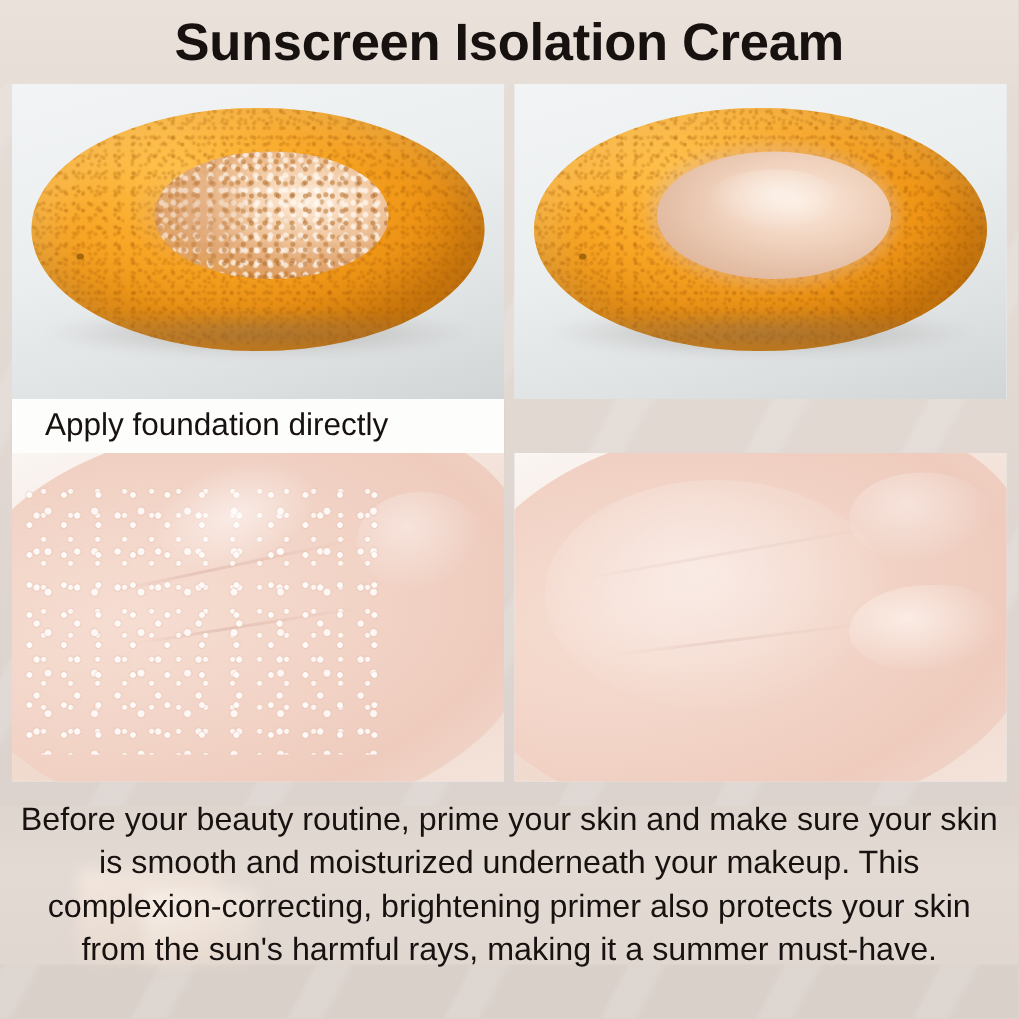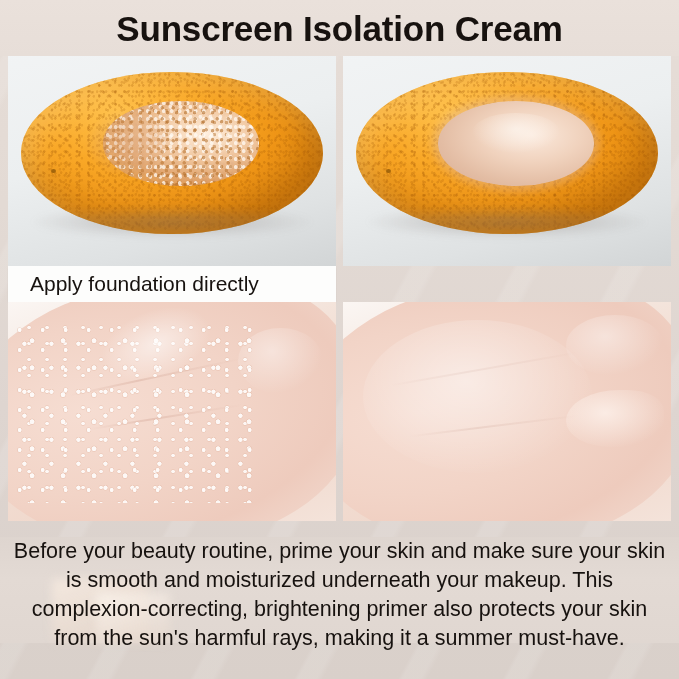--- a/index.html
+++ b/index.html
@@ -186,21 +186,21 @@
   .fingerweb{
     position:absolute;right:2%;top:40%;width:30%;height:26%;
     border-radius:60% 40% 50% 50%;
     background:radial-gradient(ellipse at 40% 40%, rgba(255,247,242,.70) 0%, rgba(245,220,208,0) 75%);
   }
 
   
   .desc-area{
     position:absolute;left:0;top:537px;width:679px;height:106px;z-index:4;
     background:linear-gradient(180deg,#ded5cf 0%,#e3dad4 40%,#e0d7d1 100%);
-    display:flex;align-items:flex-start;justify-content:center;
+    display:flex;align-items:center;justify-content:center;
   }
   .blur-box{
     position:absolute;left:52px;bottom:2px;width:96px;height:62px;
     background:linear-gradient(160deg,rgba(246,234,224,.85),rgba(226,209,196,.6));
     filter:blur(5px);border-radius:3px;
   }
   .blur-box2{
     position:absolute;left:96px;bottom:0px;width:74px;height:50px;
     background:linear-gradient(160deg,rgba(252,245,238,.75),rgba(230,214,202,.5));
     filter:blur(5px);border-radius:3px;

